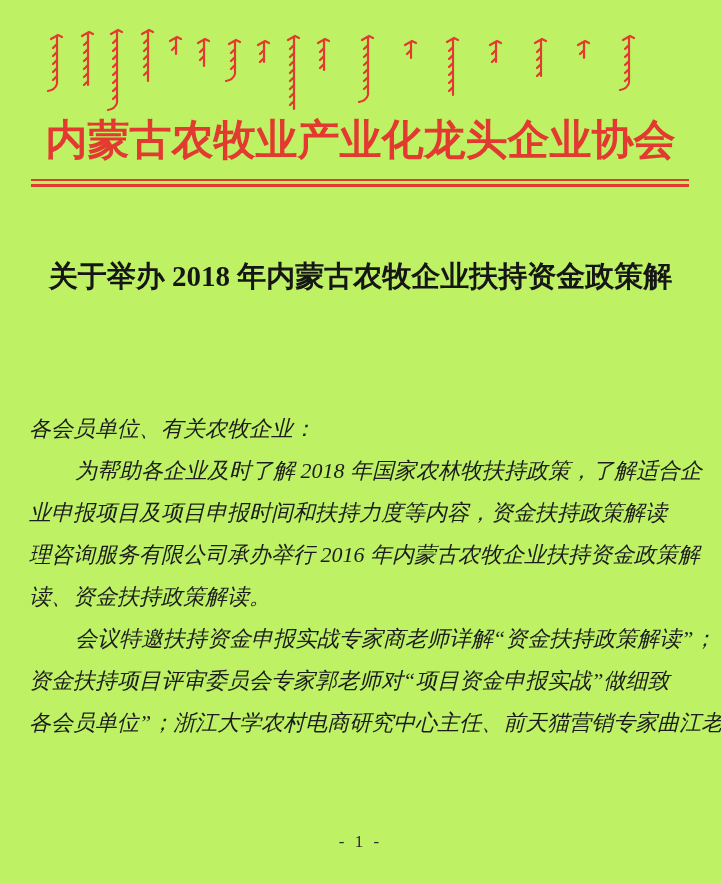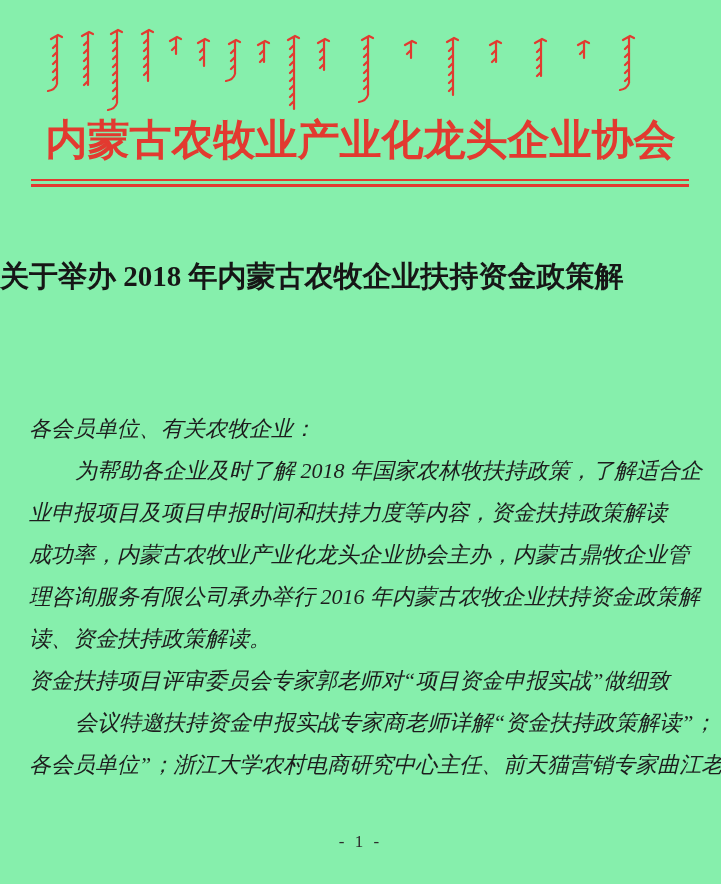--- a/index.html
+++ b/index.html
@@ -5,21 +5,21 @@
   html, body {
     margin: 0;
     padding: 0;
     background: #ffffff;
   }
   .page {
     position: relative;
     width: 721px;
     height: 884px;
     margin: 0 auto;
-    background: #86efac;
+    background: #bef264;
     overflow: hidden;
     font-family: "Liberation Serif", "DejaVu Serif", serif;
   }
   
   .mongolian-svg {
     position: absolute;
     left: 0;
     top: 0;
     width: 721px;
     height: 118px;
@@ -53,20 +53,21 @@
     width: 658px;
     height: 3px;
     background: #e23a30;
   }
   
   .title-block {
     position: absolute;
     left: 0;
     top: 248px;
     width: 721px;
+    text-align: center;
     color: #161616;
     font-weight: bold;
     font-size: 29px;
     line-height: 56px;
   }
   .title-line-2 {
     letter-spacing: 5px;
   }
   
   .body-block {
@@ -112,22 +113,21 @@
   <div class="rule-thick"></div>
 
   <div class="title-block">
     <div class="title-line-1">关于举办 2018 年内蒙古农牧企业扶持资金政策解</div>
   </div>
 
   <div class="body-block">
       <div class="body-line">各会员单位、有关农牧企业：</div>
       <div class="body-line indent">为帮助各企业及时了解 2018 年国家农林牧扶持政策，了解适合企</div>
       <div class="body-line">业申报项目及项目申报时间和扶持力度等内容，资金扶持政策解读</div>
-      <div class="body-line">成功率，内蒙古农牧业产业化龙头企业协会主办，内蒙古鼎牧企业管</div>
       <div class="body-line">理咨询服务有限公司承办举行 2016 年内蒙古农牧企业扶持资金政策解</div>
       <div class="body-line">读、资金扶持政策解读。</div>
+      <div class="body-line indent">会议特邀扶持资金申报实战专家商老师详解“资金扶持政策解读”；</div>
       <div class="body-line">资金扶持项目评审委员会专家郭老师对“项目资金申报实战”做细致</div>
-      <div class="body-line indent">会议特邀扶持资金申报实战专家商老师详解“资金扶持政策解读”；</div>
       <div class="body-line">各会员单位”；浙江大学农村电商研究中心主任、前天猫营销专家曲江老</div>
     </div>
 
   <div class="page-number">- 1 -</div>
 </div>
 
 </body></html>

